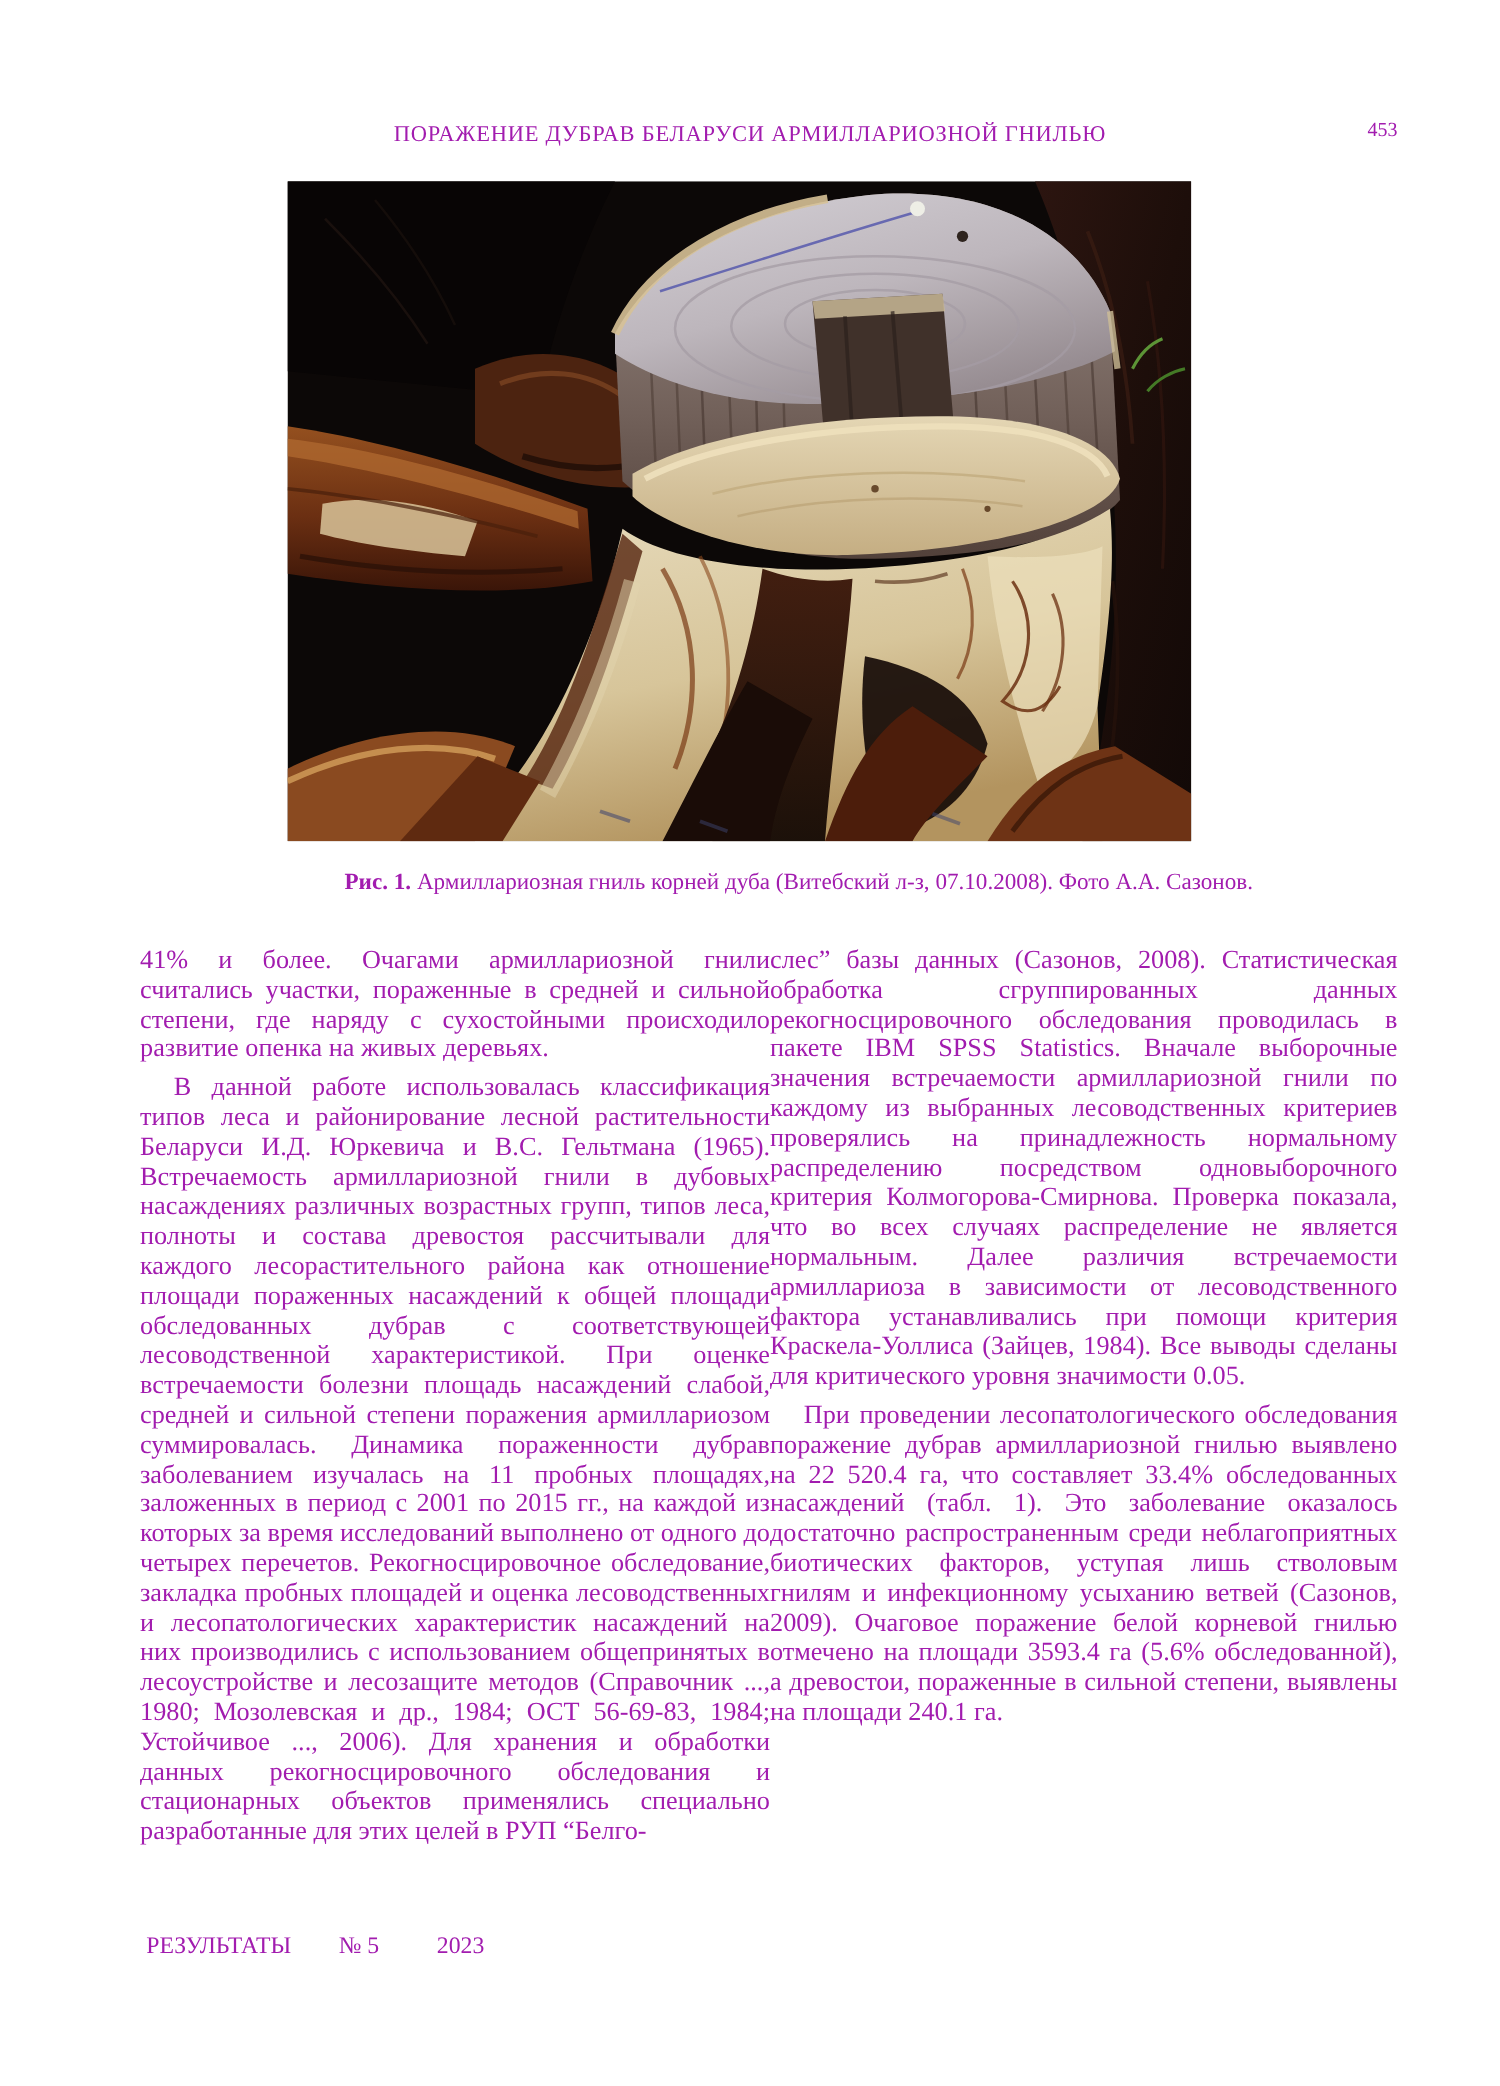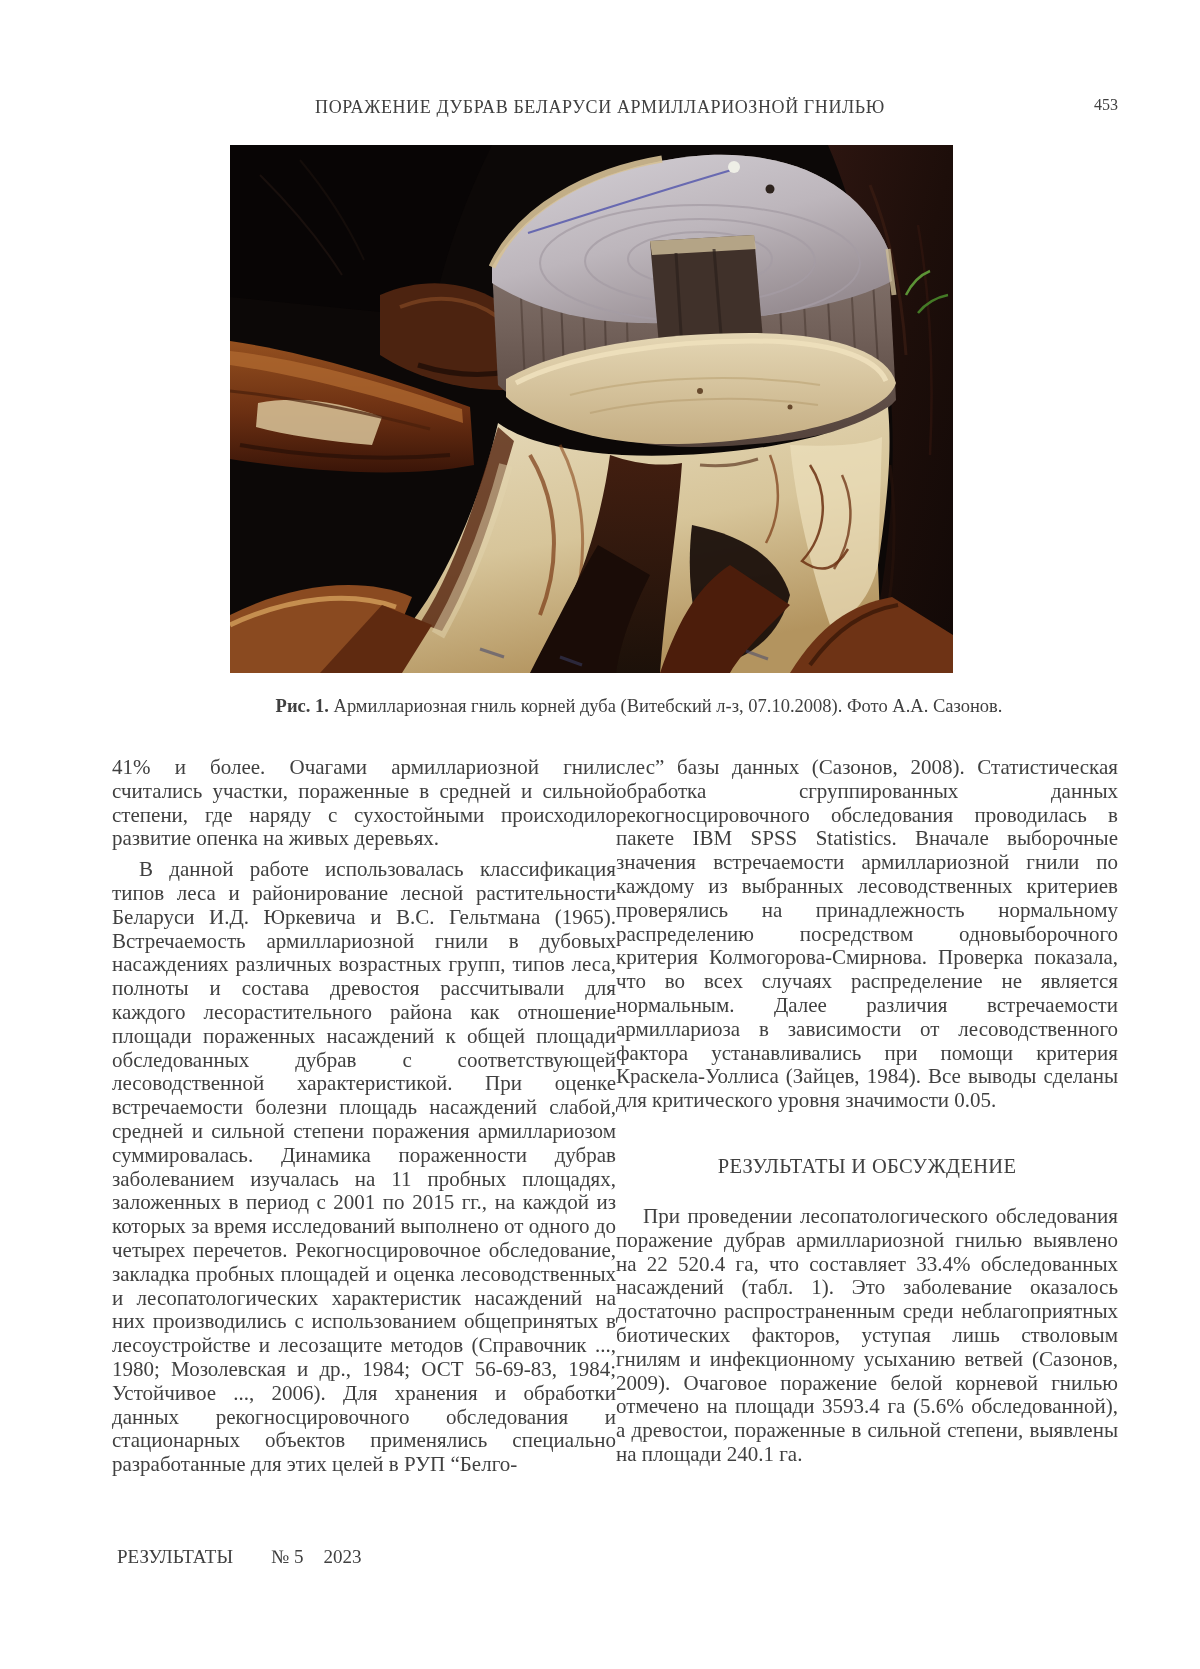--- a/index.html
+++ b/index.html
@@ -3,21 +3,21 @@
 <meta charset="utf-8">
 <style>
   html,body{margin:0;padding:0;}
   body{background:#e9e9e9;}
   .page{
     position:relative;
     width:1200px;height:1669px;
     margin:0 auto;
     background:#ffffff;
     font-family:"Liberation Serif", serif;
-    color:#404040;
+    color:#a21caf;
     overflow:hidden;
   }
   .running-title{
     position:absolute;top:97px;left:80px;width:1040px;
     text-align:center;
     font-size:18px;letter-spacing:.6px;
     white-space:nowrap;
   }
   .page-number{
     position:absolute;top:96px;left:1060px;width:58px;
@@ -45,21 +45,21 @@
   .section-heading{
     margin:41px 0 27px 0;
     font-size:20.5px;font-weight:400;letter-spacing:.3px;
     text-align:center;line-height:24px;
   }
   .footer{
     position:absolute;top:1546px;left:117px;
     font-size:19px;white-space:nowrap;
   }
   .footer .gap1{margin-left:38px;}
-  .footer .gap2{margin-left:20px;text-align:center;}
+  .footer .gap2{margin-left:46px;text-align:center;}
 </style>
 </head>
 <body>
 
 <div class="page">
 
   <div class="running-title">ПОРАЖЕНИЕ ДУБРАВ БЕЛАРУСИ АРМИЛЛАРИОЗНОЙ ГНИЛЬЮ</div>
   <div class="page-number">453</div>
 
   <div class="figure-wrap">
@@ -199,21 +199,20 @@
     <b>Рис. 1.</b><span> Армиллариозная гниль корней дуба (Витебский л-з, 07.10.2008). Фото А.А. Сазонов.</span>
   </div>
 
   <div class="col col-left">
     <p>41% и более. Очагами армиллариозной гнили считались участки, пораженные в средней и сильной степени, где наряду с сухостойными происходило развитие опенка на живых деревьях.</p>
     <p class="indent">В данной работе использовалась классификация типов леса и районирование лесной растительности Беларуси И.Д. Юркевича и В.С. Гельтмана (1965). Встречаемость армиллариозной гнили в дубовых насаждениях различных возрастных групп, типов леса, полноты и состава древостоя рассчитывали для каждого лесорастительного района как отношение площади пораженных насаждений к общей площади обследованных дубрав с соответствующей лесоводственной характеристикой. При оценке встречаемости болезни площадь насаждений слабой, средней и сильной степени поражения армиллариозом суммировалась. Динамика пораженности дубрав заболеванием изучалась на 11 пробных площадях, заложенных в период с 2001 по 2015 гг., на каждой из которых за время исследований выполнено от одного до четырех перечетов. Рекогносцировочное обследование, закладка пробных площадей и оценка лесоводственных и лесопатологических характеристик насаждений на них производились с использованием общепринятых в лесоустройстве и лесозащите методов (Справочник ..., 1980; Мозолевская и др., 1984; ОСТ 56-69-83, 1984; Устойчивое ..., 2006). Для хранения и обработки данных рекогносцировочного обследования и стационарных объектов применялись специально разработанные для этих целей в РУП “Белго-</p>
   </div>
 
   <div class="col col-right">
     <p>слес” базы данных (Сазонов, 2008). Статистическая обработка сгруппированных данных рекогносцировочного обследования проводилась в пакете IBM SPSS Statistics. Вначале выборочные значения встречаемости армиллариозной гнили по каждому из выбранных лесоводственных критериев проверялись на принадлежность нормальному распределению посредством одновыборочного критерия Колмогорова-Смирнова. Проверка показала, что во всех случаях распределение не является нормальным. Далее различия встречаемости армиллариоза в зависимости от лесоводственного фактора устанавливались при помощи критерия Краскела-Уоллиса (Зайцев, 1984). Все выводы сделаны для критического уровня значимости 0.05.</p>
-    <h2 class="section-heading">РЕЗУЛЬТАТЫ И ОБСУЖДЕНИЕ</h2>
     <p class="indent">При проведении лесопатологического обследования поражение дубрав армиллариозной гнилью выявлено на 22 520.4 га, что составляет 33.4% обследованных насаждений (табл. 1). Это заболевание оказалось достаточно распространенным среди неблагоприятных биотических факторов, уступая лишь стволовым гнилям и инфекционному усыханию ветвей (Сазонов, 2009). Очаговое поражение белой корневой гнилью отмечено на площади 3593.4 га (5.6% обследованной), а древостои, пораженные в сильной степени, выявлены на площади 240.1 га.</p>
   </div>
 
   <div class="footer">
     <span>РЕЗУЛЬТАТЫ</span><span class="gap1">№ 5</span><span class="gap2">2023</span>
   </div>
 
 </div>
 
 </body></html>

